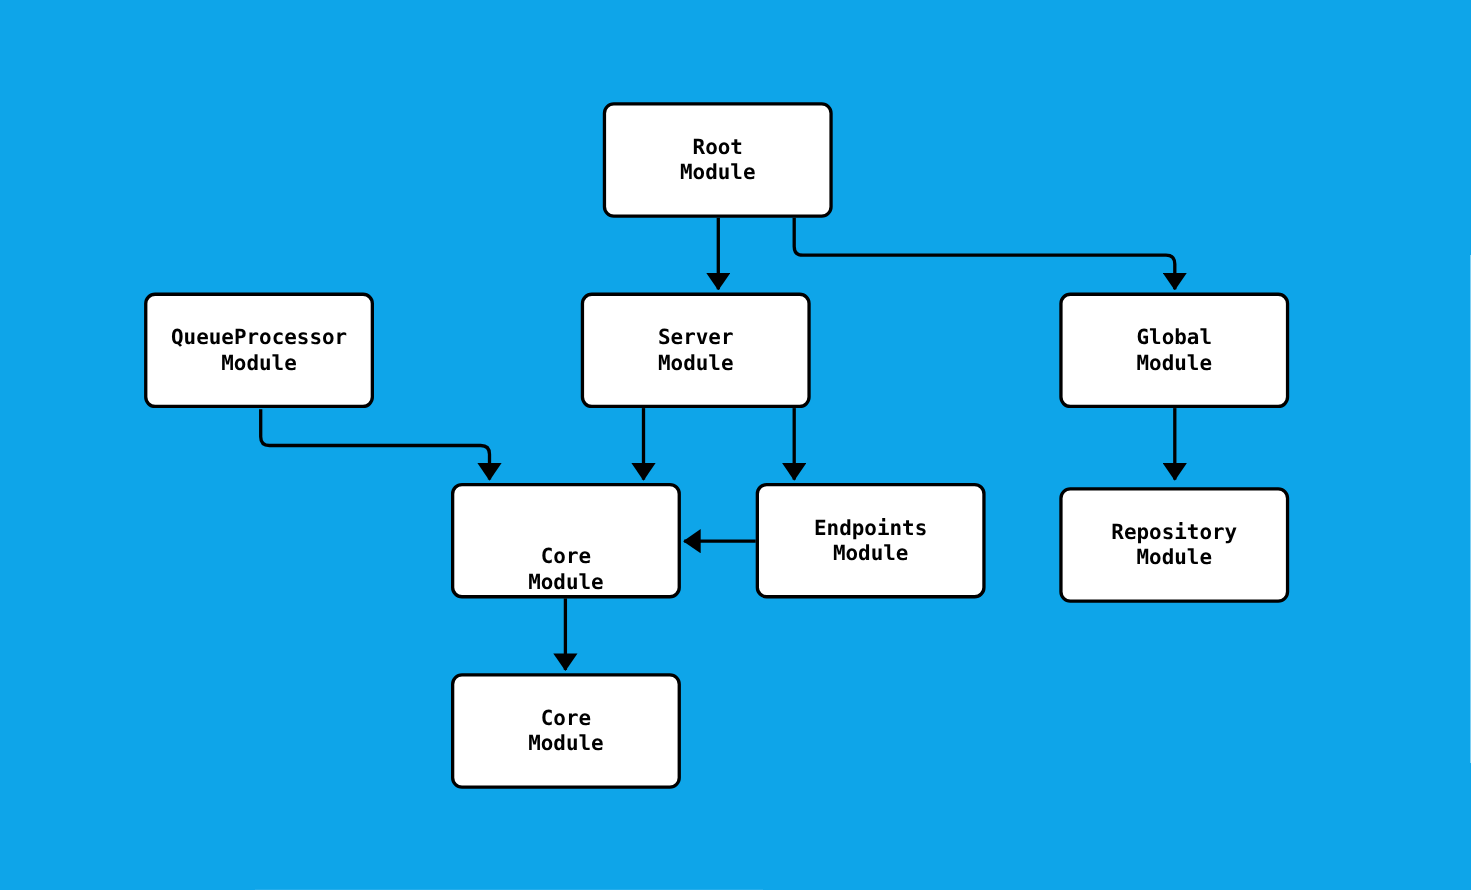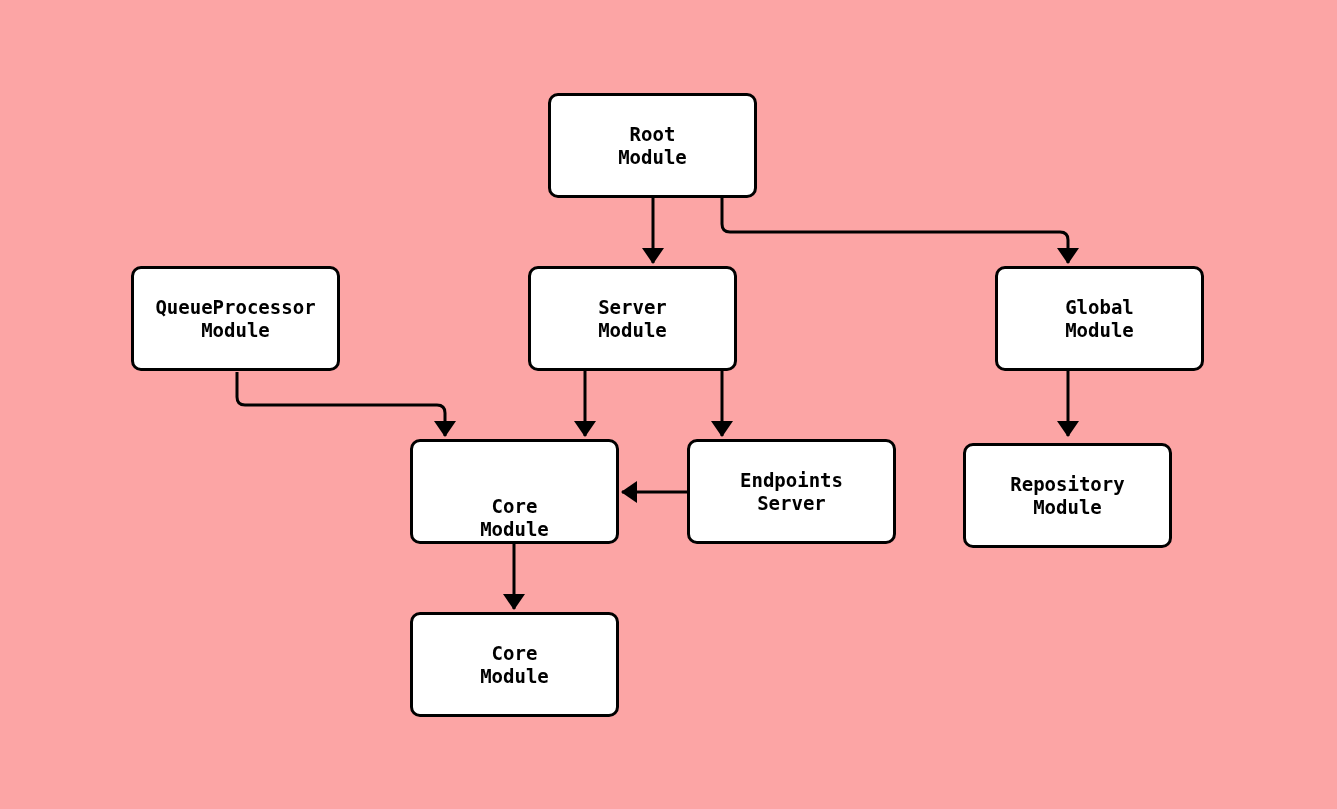--- a/index.html
+++ b/index.html
@@ -4,21 +4,21 @@
 <style>
   html, body {
     margin: 0;
     padding: 0;
     background: #ffffff;
   }
   .canvas {
     position: relative;
     width: 1337px;
     height: 809px;
-    background: #fca5a5;
+    background: #0ea5e9;
     overflow: hidden;
     font-family: "DejaVu Sans Mono", monospace;
   }
   .edges-layer {
     position: absolute;
     left: 0;
     top: 0;
     width: 1337px;
     height: 809px;
     pointer-events: none;
@@ -80,33 +80,33 @@
   <div class="node" style="left:131px; top:266px;">
     <span class="node-label">QueueProcessor
 Module</span>
   </div>
 
   <div class="node" style="left:528px; top:266px;">
     <span class="node-label">Server
 Module</span>
   </div>
 
-  <div class="node" style="left:995px; top:266px;">
+  <div class="node" style="left:963px; top:266px;">
     <span class="node-label">Global
 Module</span>
   </div>
 
   <div class="node" style="left:410px; top:439px;align-items:flex-end;">
     <span class="node-label">Core
 Module</span>
   </div>
 
   <div class="node" style="left:687px; top:439px;">
     <span class="node-label">Endpoints
-Server</span>
+Module</span>
   </div>
 
   <div class="node" style="left:963px; top:443px;">
     <span class="node-label">Repository
 Module</span>
   </div>
 
   <div class="node" style="left:410px; top:612px;">
     <span class="node-label">Core
 Module</span>

